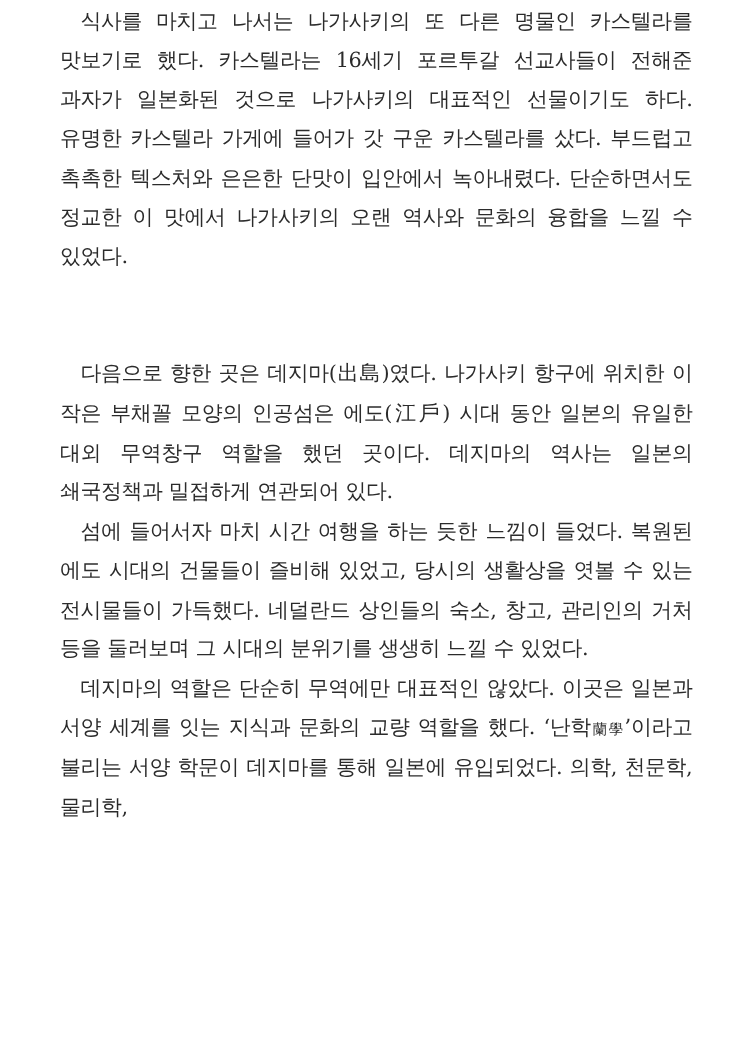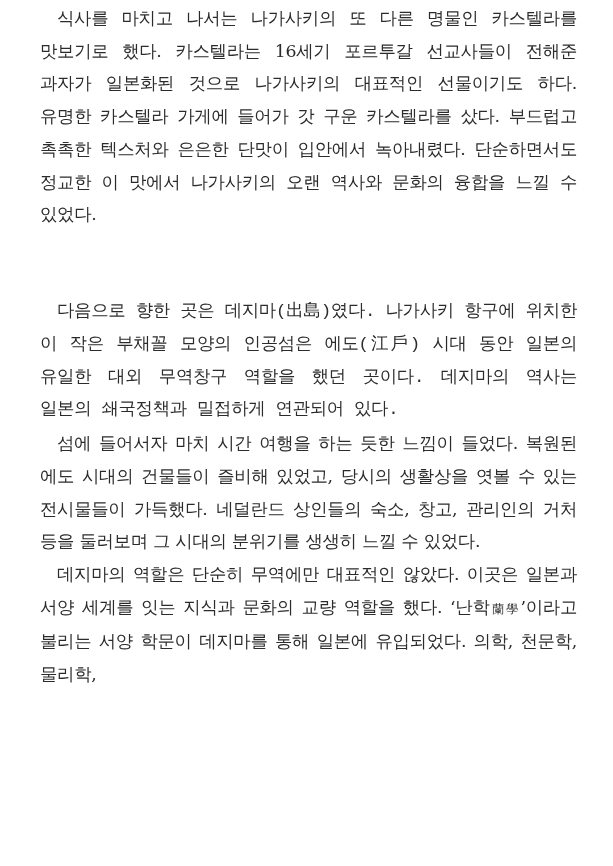--- a/index.html
+++ b/index.html
@@ -25,24 +25,24 @@
     text-align: justify;
     letter-spacing: -0.3px;
     word-break: keep-all;
   }
   .para {
     margin: 0;
     text-indent: 0;
   }
   .para.indent {
     text-indent: 17px;
+    margin-left: 10px;
   }
   .para.gap-before {
     margin-top: 65.4px;
-    font-family: Liberation Mono, monospace;
   }
   .hanja-small {
     font-size: 12px;
     letter-spacing: -0.5px;
     font-family: Liberation Serif, serif;
   }
 </style>
 </head>
 <body>
 

